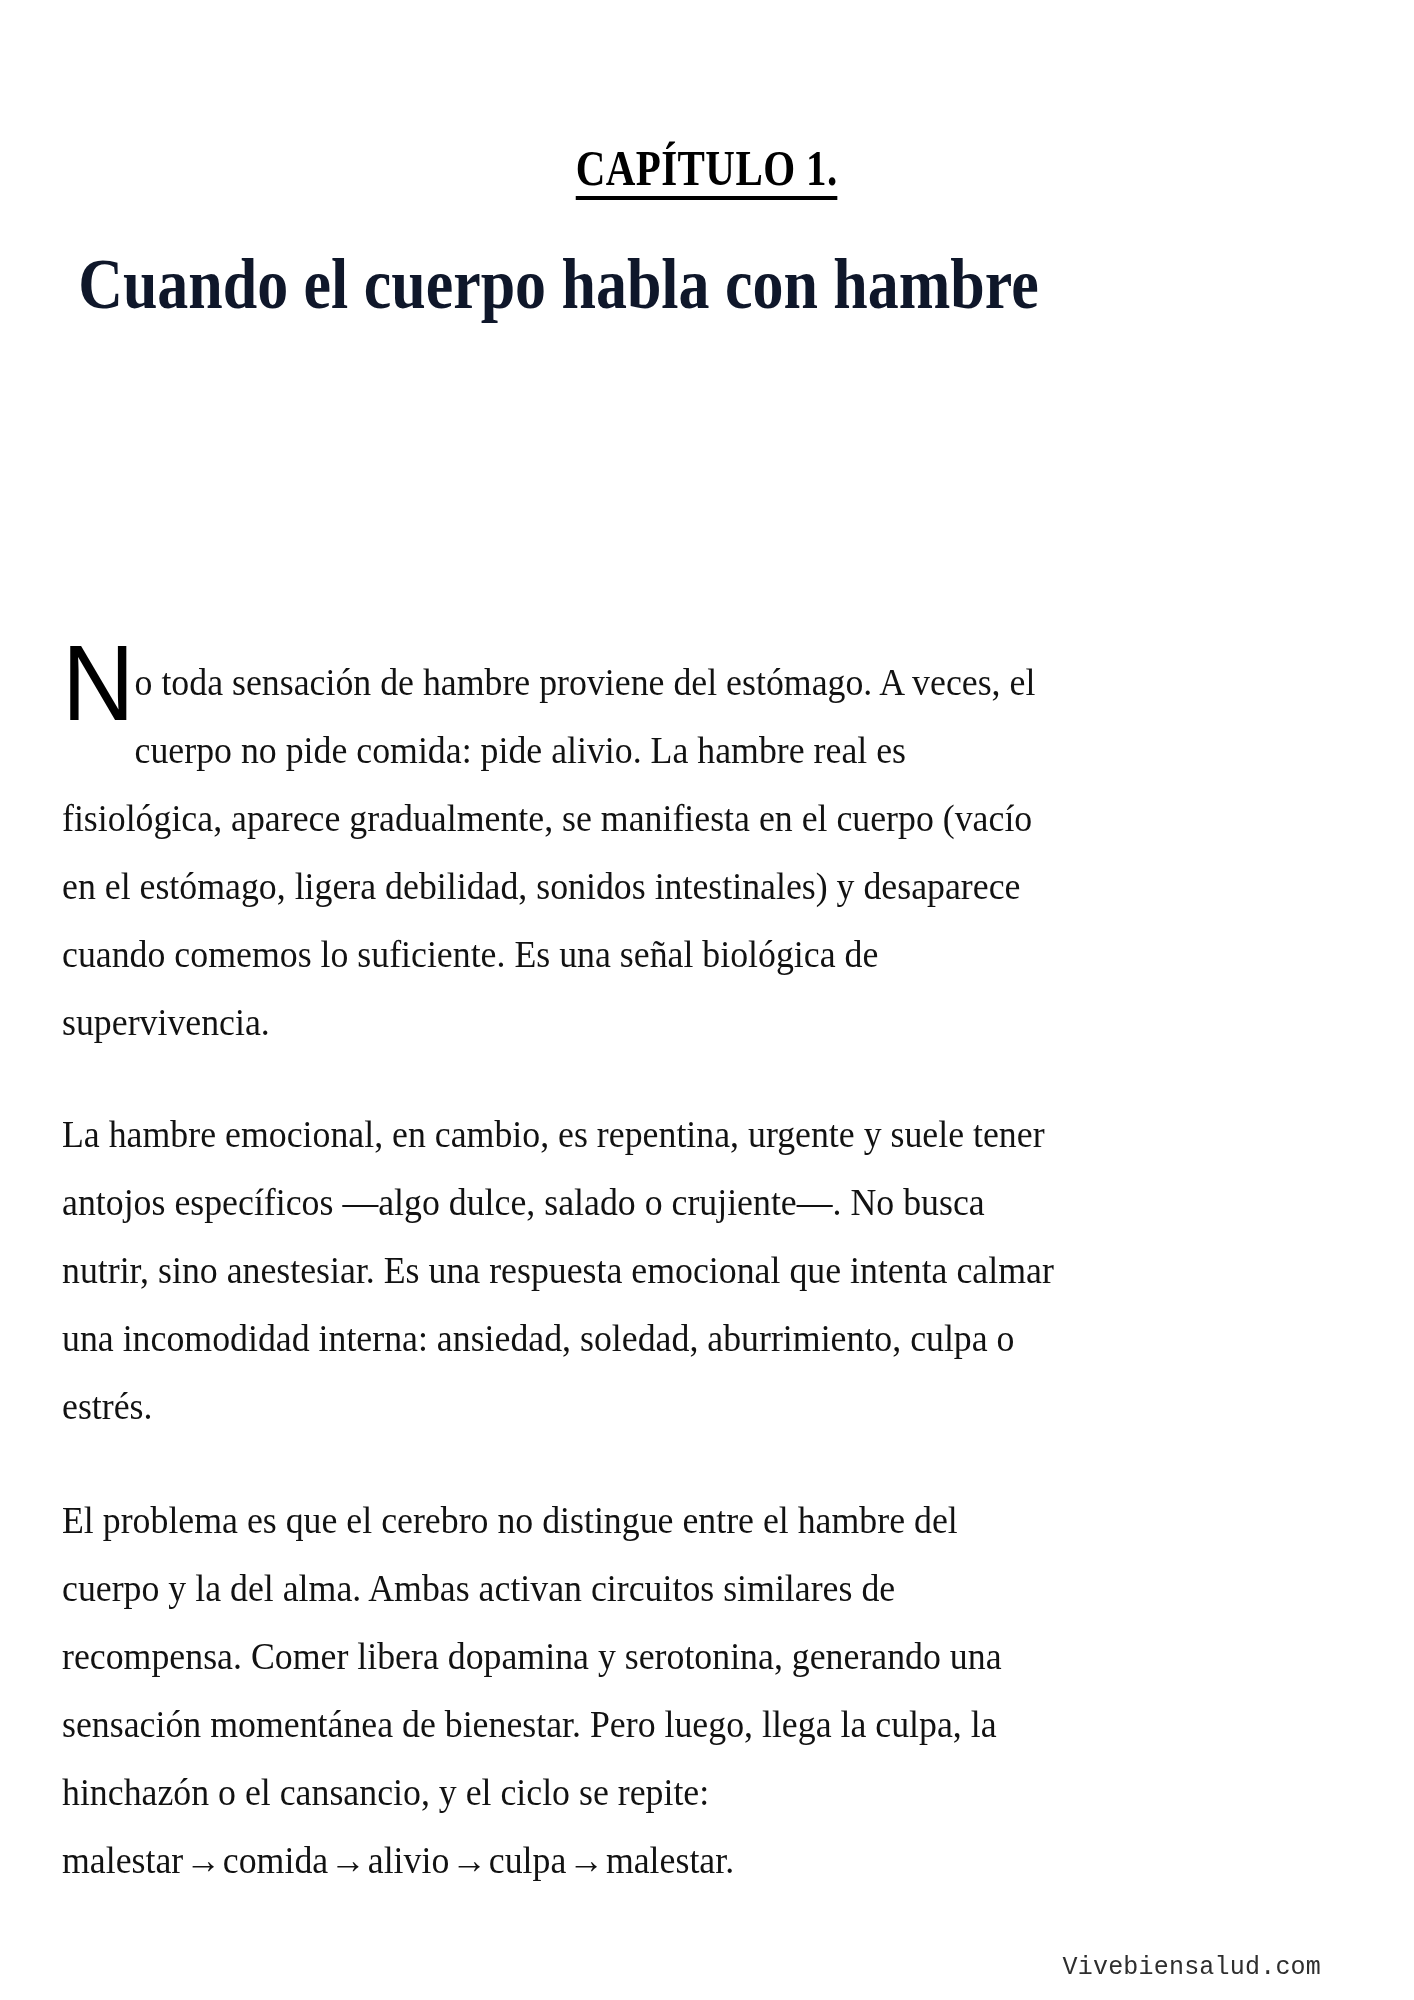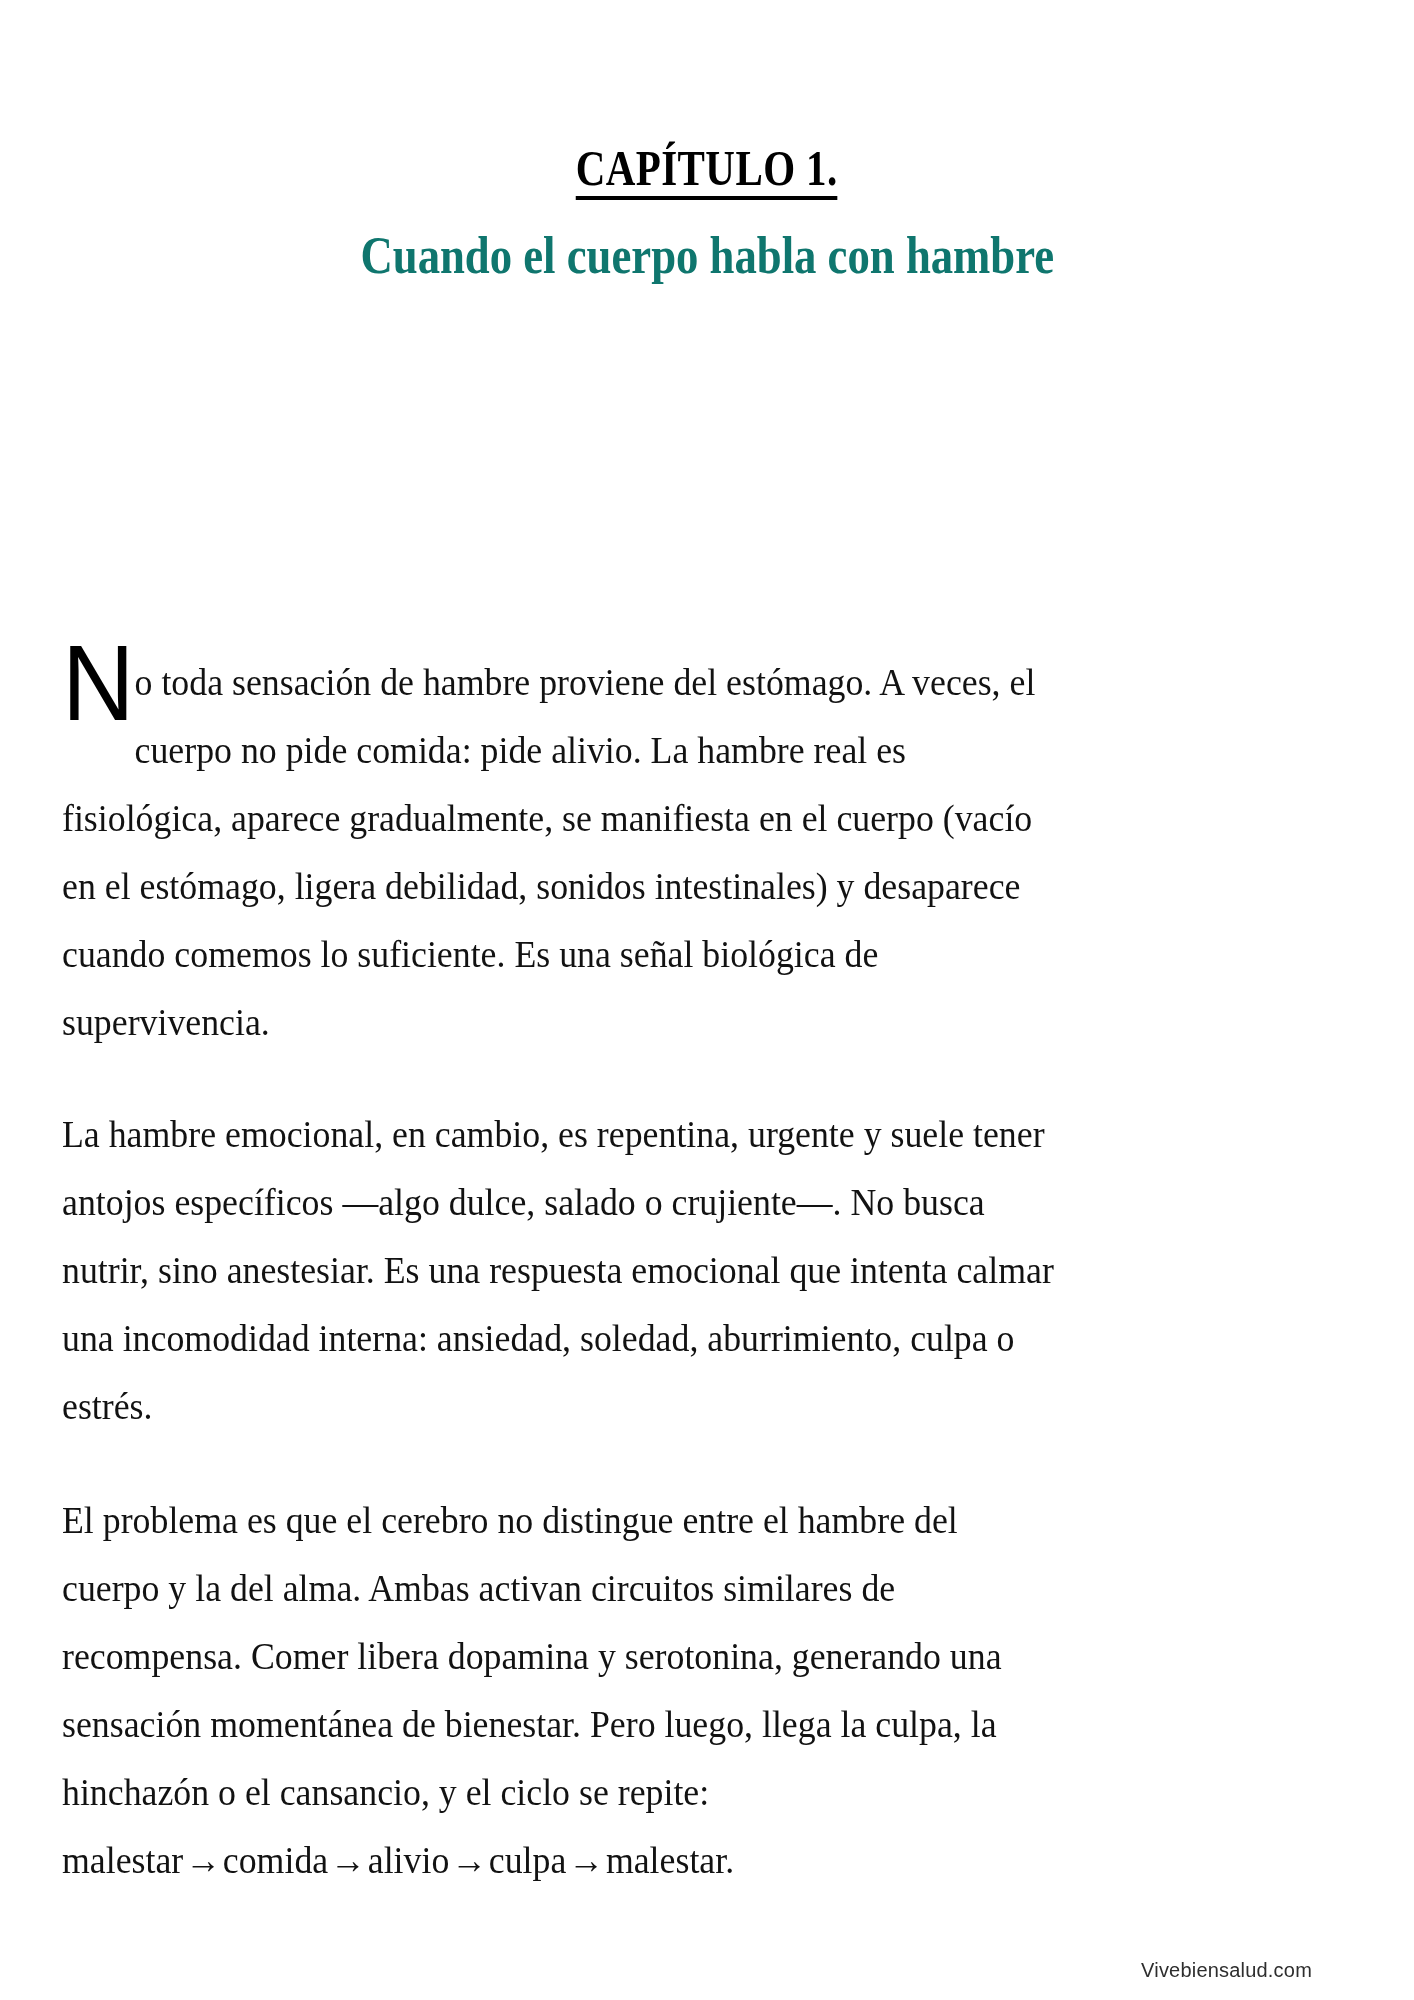--- a/index.html
+++ b/index.html
@@ -35,25 +35,24 @@
     padding-bottom: 2px;
     transform: scaleX(0.82);
     transform-origin: center;
   }
 
   .chapter-subtitle {
     position: absolute;
     top: 183px;
     left: 0;
     width: 1414px;
-    text-align: center;
     font-family: "Liberation Serif", "DejaVu Serif", serif;
-    font-size: 52px;
+    font-size: 72px;
     line-height: 1.15;
-    color: #0f766e;
+    color: #0f172a;
   }
   .chapter-subtitle span {
     display: inline-block;
     transform: scaleX(0.86);
     transform-origin: center;
   }
 
   
   .section-heading {
     position: absolute;
@@ -110,24 +109,24 @@
   }
 
   .arrow {
     font-family: "Liberation Serif", "DejaVu Serif", serif;
     padding: 0 2px;
   }
 
   
   .footer {
     position: absolute;
-    right: 64px;
+    right: 55px;
     bottom: 18px;
-    font-family: Liberation Sans, sans-serif;
-    font-size: 20px;
+    font-family: Liberation Mono, monospace;
+    font-size: 25px;
     color: #2e2e2e;
     letter-spacing: 0.2px;
   }
 </style>
 </head>
 <body>
 
 <div class="page">
 
   <h1 class="chapter-title">

